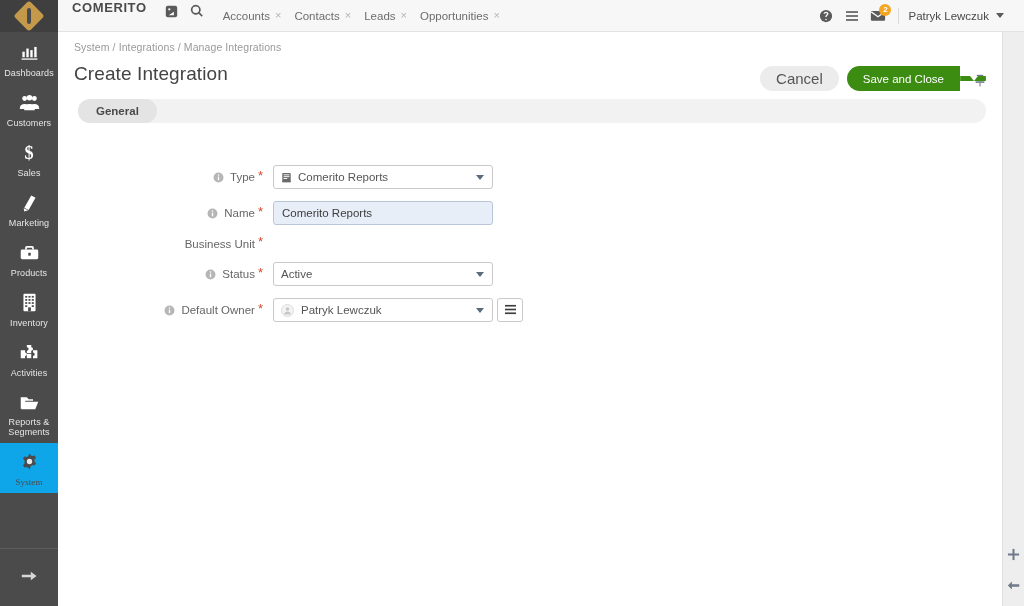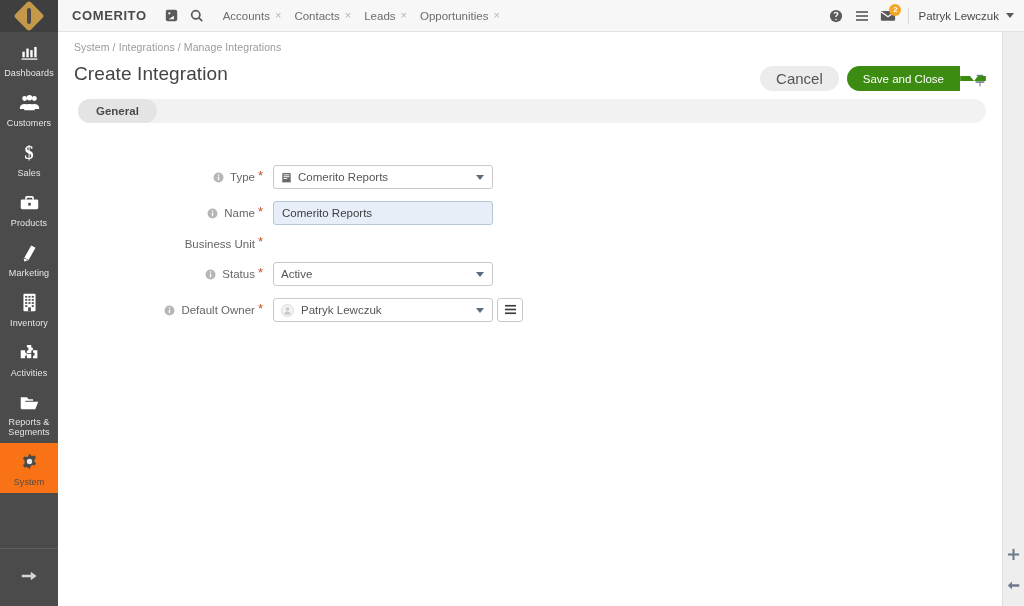--- a/index.html
+++ b/index.html
@@ -49,21 +49,21 @@
     display: flex; flex-direction: column; align-items: center; justify-content: center;
     cursor: pointer;
     color: #f2f2f2;
   }
   .nav-item .ni-icon { height: 22px; display: flex; align-items: center; justify-content: center; }
   .nav-item .ni-icon svg { fill: #ffffff; display: block; }
   .nav-item .ni-label {
     font-size: 9px; line-height: 10px; margin-top: 4px;
     text-align: center; color: #e6e6e6; letter-spacing: .1px;
   }
-  .nav-item.active { background: #f97316; }
+  .nav-item.active { background: #0ea5e9; font-family: Liberation Serif, serif; }
   .nav-item.active .ni-icon svg { fill: #4b4b4b; }
   .nav-item.active .ni-label { color: #4b4b4b; }
   .sidebar-bottom {
     height: 58px; width: 58px;
     border-top: 1px solid #5d5d5d;
     display: flex; align-items: center; justify-content: center;
     cursor: pointer;
   }
   .sidebar-bottom svg { fill: #d7d7d7; }
 
@@ -73,22 +73,22 @@
     display: flex; flex-direction: column;
     position: relative;
     background: #ffffff;
   }
 
   
   .topbar {
     height: 32px;
     background: #f7f7f7;
     border-bottom: 1px solid #e3e3e3;
-    display: flex; align-items: center;
-    padding: 0 10px 0 14px;
+    display: flex; 
+    padding: 0 20px 0 14px;
     flex: 0 0 32px;
   }
   .brand {
     font-size: 13px; font-weight: bold; color: #4a4a4a;
     letter-spacing: .6px; margin-right: 14px;
   }
   .topicon {
     width: 22px; height: 22px;
     display: flex; align-items: center; justify-content: center;
     cursor: pointer; margin-right: 3px;
@@ -320,37 +320,37 @@
         <span class="ni-icon">
           <svg width="18" height="20" viewBox="0 0 16 22">
               <text x="8" y="18" font-size="20" font-family="Liberation Serif, serif" font-weight="bold" text-anchor="middle" fill="#ffffff">$</text>
             </svg>
         </span>
         <span class="ni-label">Sales</span>
       </div>
 
       <div class="nav-item">
         <span class="ni-icon">
+          <svg width="19" height="19" viewBox="0 0 22 22">
+              <path d="M5 17 13 3l5 2.6L10 19.6z"></path>
+              <path d="M4.2 17.6 9.6 20 5 21.4z"></path>
+            </svg>
+        </span>
+        <span class="ni-label">Marketing</span>
+      </div>
+
+      <div class="nav-item">
+        <span class="ni-icon">
           <svg width="21" height="18" viewBox="0 0 24 20">
               <path d="M9 2h6a2 2 0 0 1 2 2v2h-2V4H9v2H7V4a2 2 0 0 1 2-2z"></path>
               <rect x="2" y="6" width="20" height="11" rx="1.6"></rect>
               <rect x="10.6" y="9.6" width="2.8" height="3.4" rx=".6" fill="#4b4b4b"></rect>
             </svg>
         </span>
         <span class="ni-label">Products</span>
-      </div>
-
-      <div class="nav-item">
-        <span class="ni-icon">
-          <svg width="19" height="19" viewBox="0 0 22 22">
-              <path d="M5 17 13 3l5 2.6L10 19.6z"></path>
-              <path d="M4.2 17.6 9.6 20 5 21.4z"></path>
-            </svg>
-        </span>
-        <span class="ni-label">Marketing</span>
       </div>
 
 
       <div class="nav-item">
         <span class="ni-icon">
           <svg width="17" height="19" viewBox="0 0 18 22">
               <rect x="2" y="1" width="14" height="20" rx="1"></rect>
               <g fill="#4b4b4b">
                 <rect x="4" y="3.4" width="2.4" height="2"></rect>
                 <rect x="7.8" y="3.4" width="2.4" height="2"></rect>

